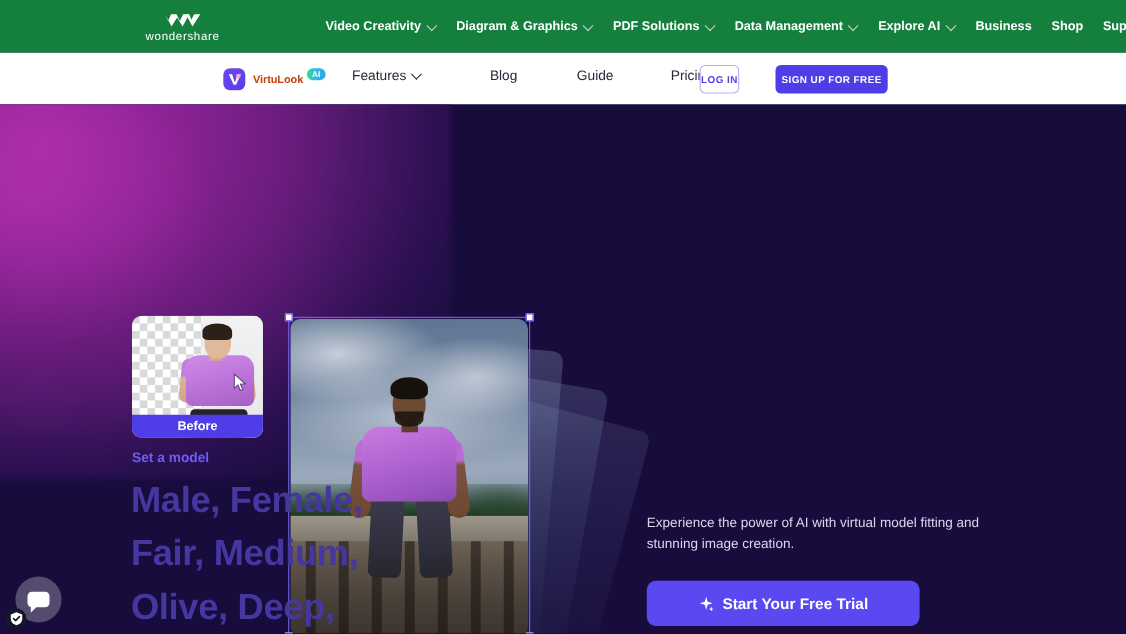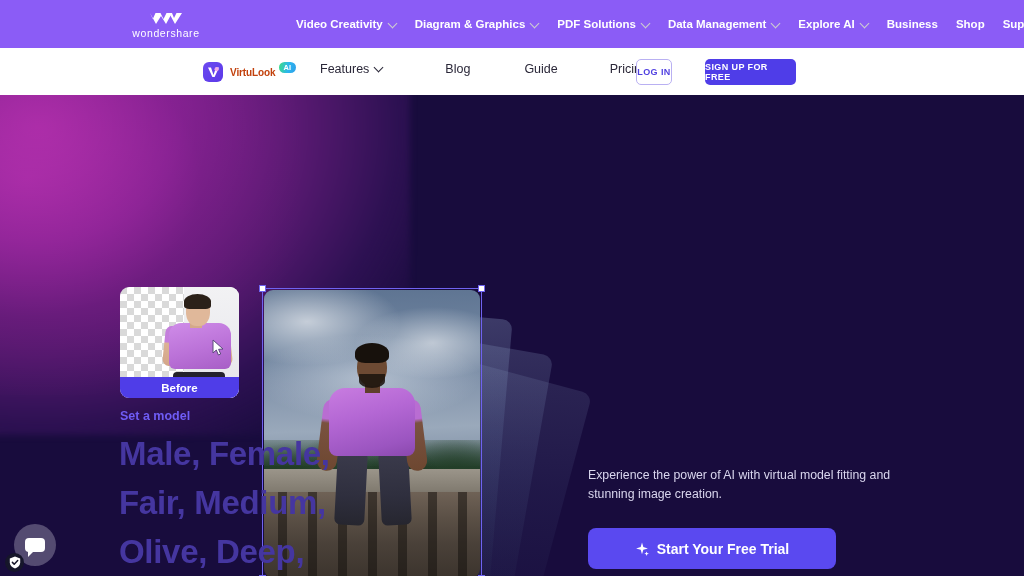--- a/index.html
+++ b/index.html
@@ -6,21 +6,21 @@
   html,body { width:1024px; height:576px; overflow:hidden; }
   body {
     font-family:"Liberation Sans", sans-serif;
     background:#15093a;
     position:relative;
   }
 
   
   .topbar{
     position:absolute; left:0; top:0; width:1024px; height:48px;
-    background:#8b5cf6; display:flex; align-items:center;
+    background:#15803d; display:flex; align-items:center;
   }
   .ws-logo{
     position:absolute; left:128px; top:8px; width:76px; height:34px;
     display:flex; flex-direction:column; align-items:center; justify-content:center;
   }
   .ws-mark{ width:34px; height:13px; position:relative; }
   .ws-mark svg{ display:block; }
   .ws-word{
     color:#fff; font-size:10.5px; letter-spacing:.6px; margin-top:2px;
     font-weight:400; white-space:nowrap;
@@ -80,21 +80,21 @@
   }
   .gap-feat{ width:62px; } .gap-blog{ width:54px; } .gap-guide{ width:52px; }
 
   .btn-login{
     position:absolute; left:636px; top:59px; width:36px; height:26px;
     border:1px solid #b9b0f2; border-radius:5px; background:#fff;
     color:#4f3fe0; font-size:9px; font-weight:700; letter-spacing:.4px;
     display:flex; align-items:center; justify-content:center; cursor:pointer;
   }
   .btn-signup{
-    position:absolute; left:705px; top:59px; width:91px; height:26px;
+    position:absolute; left:705px; top:59px; width:102px; height:26px;
     border-radius:5px; background:#4f3de8;
     color:#fff; font-size:9px; font-weight:700; letter-spacing:.4px;
     display:flex; align-items:center; justify-content:center; cursor:pointer;
   }
 
   
   .hero{
     position:absolute; left:0; top:95px; width:1024px; height:481px;
     background:#180c3d;
     overflow:hidden;

